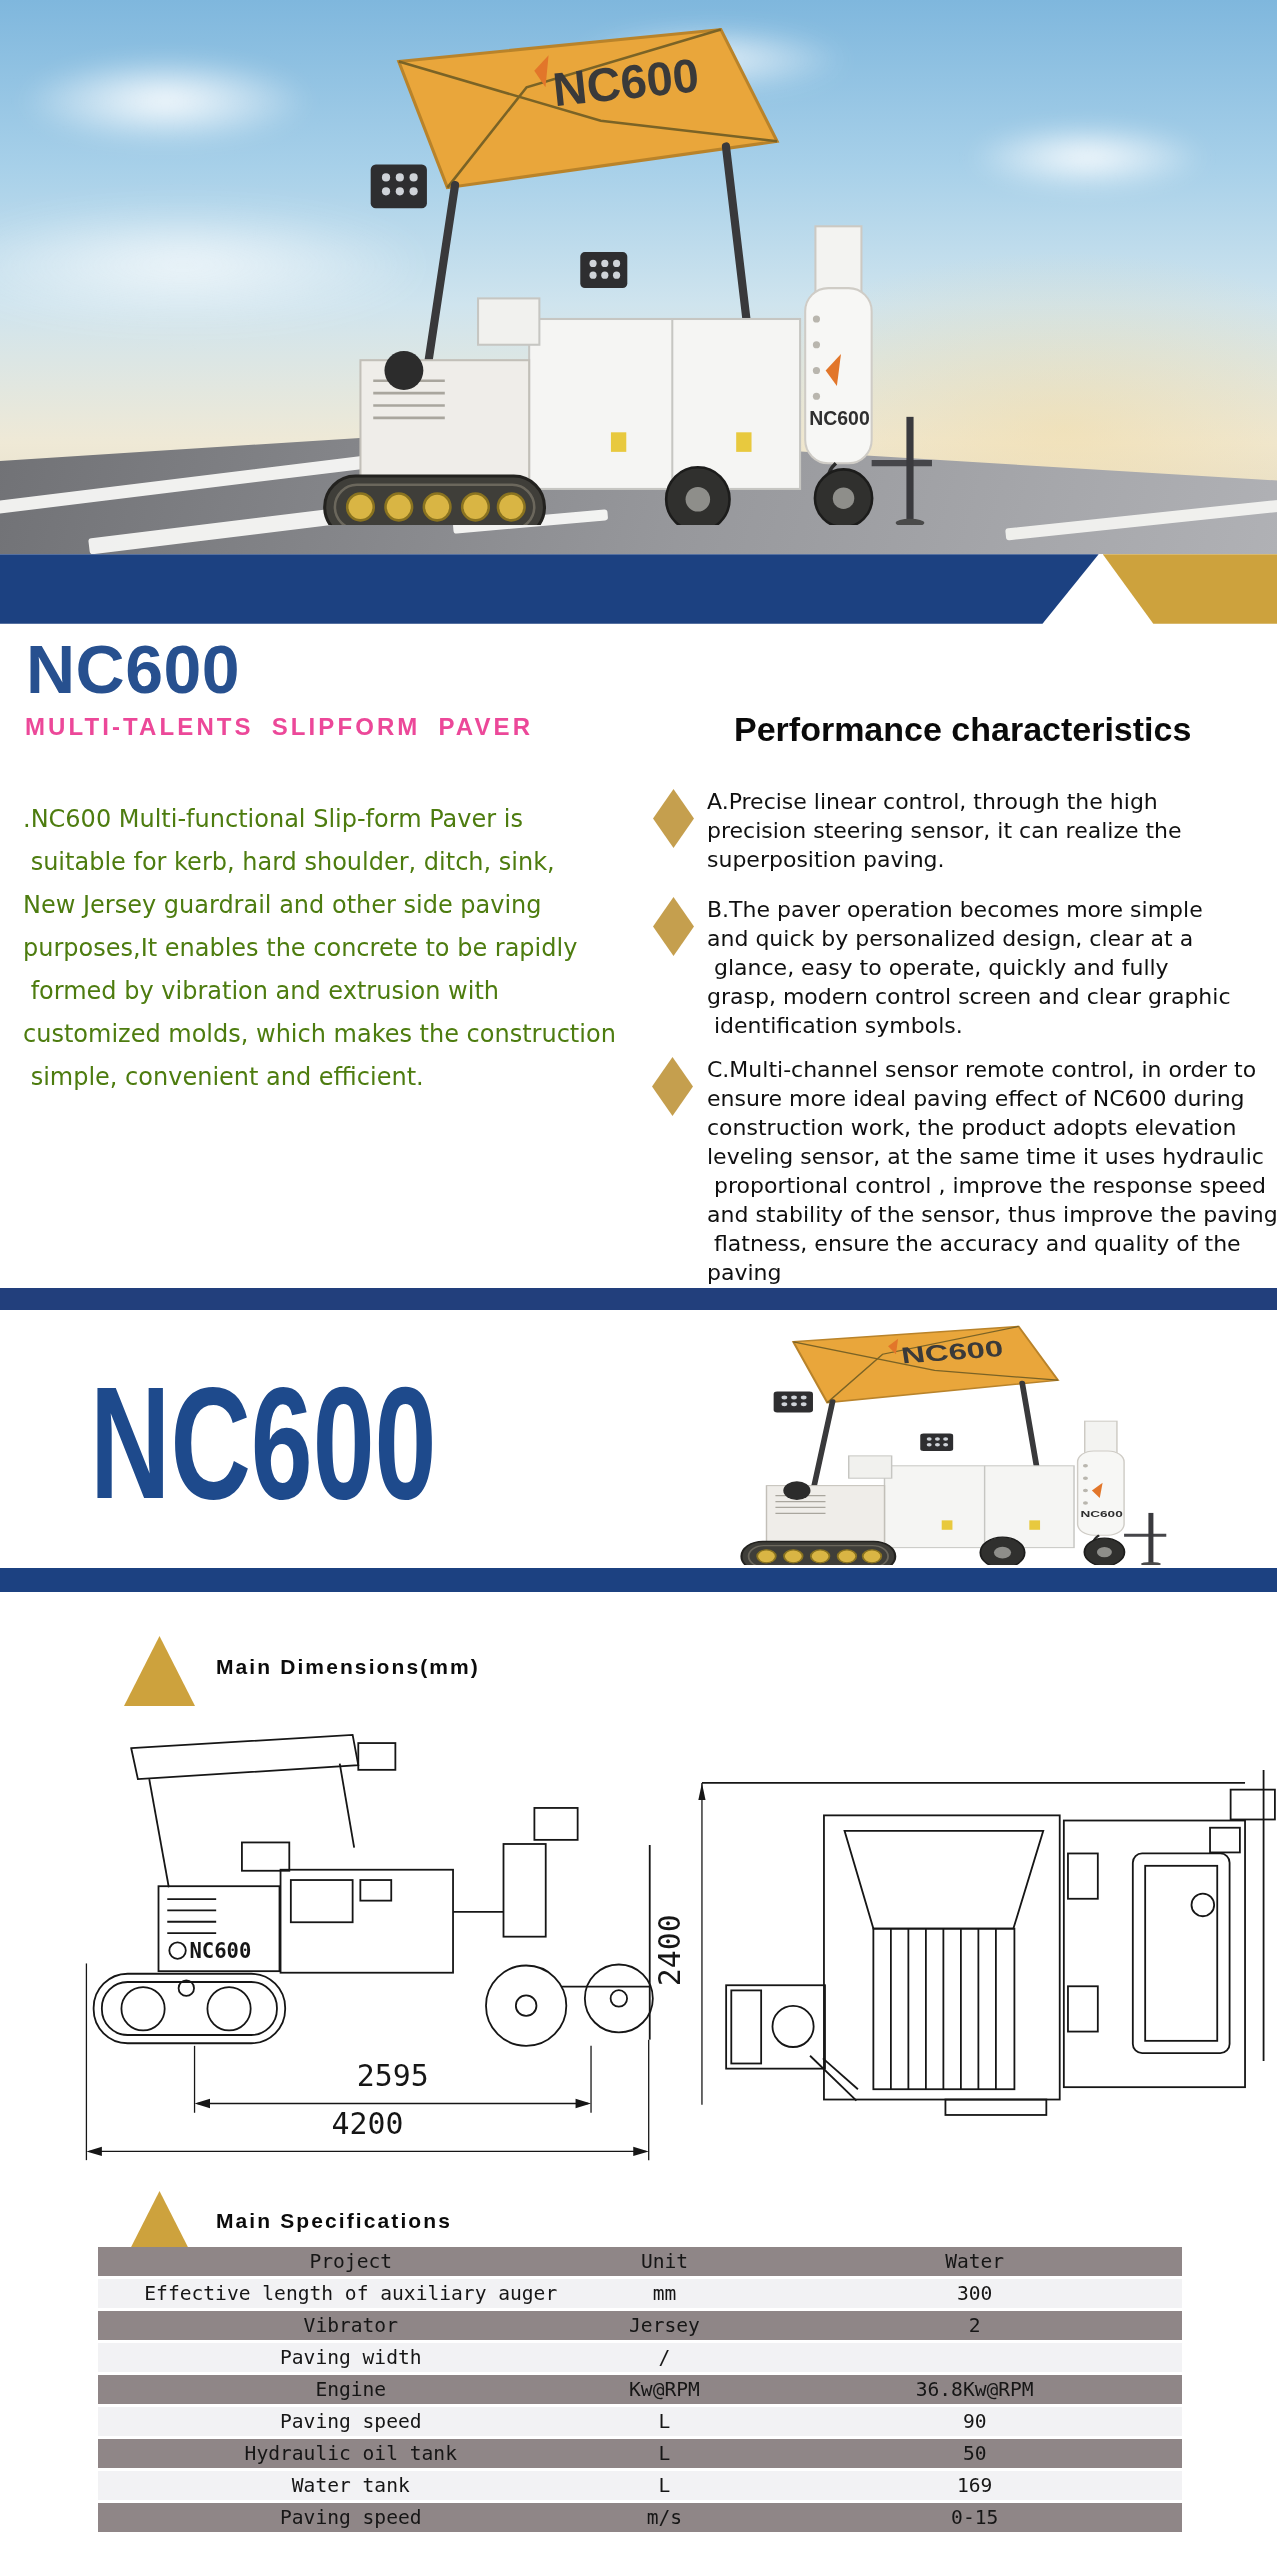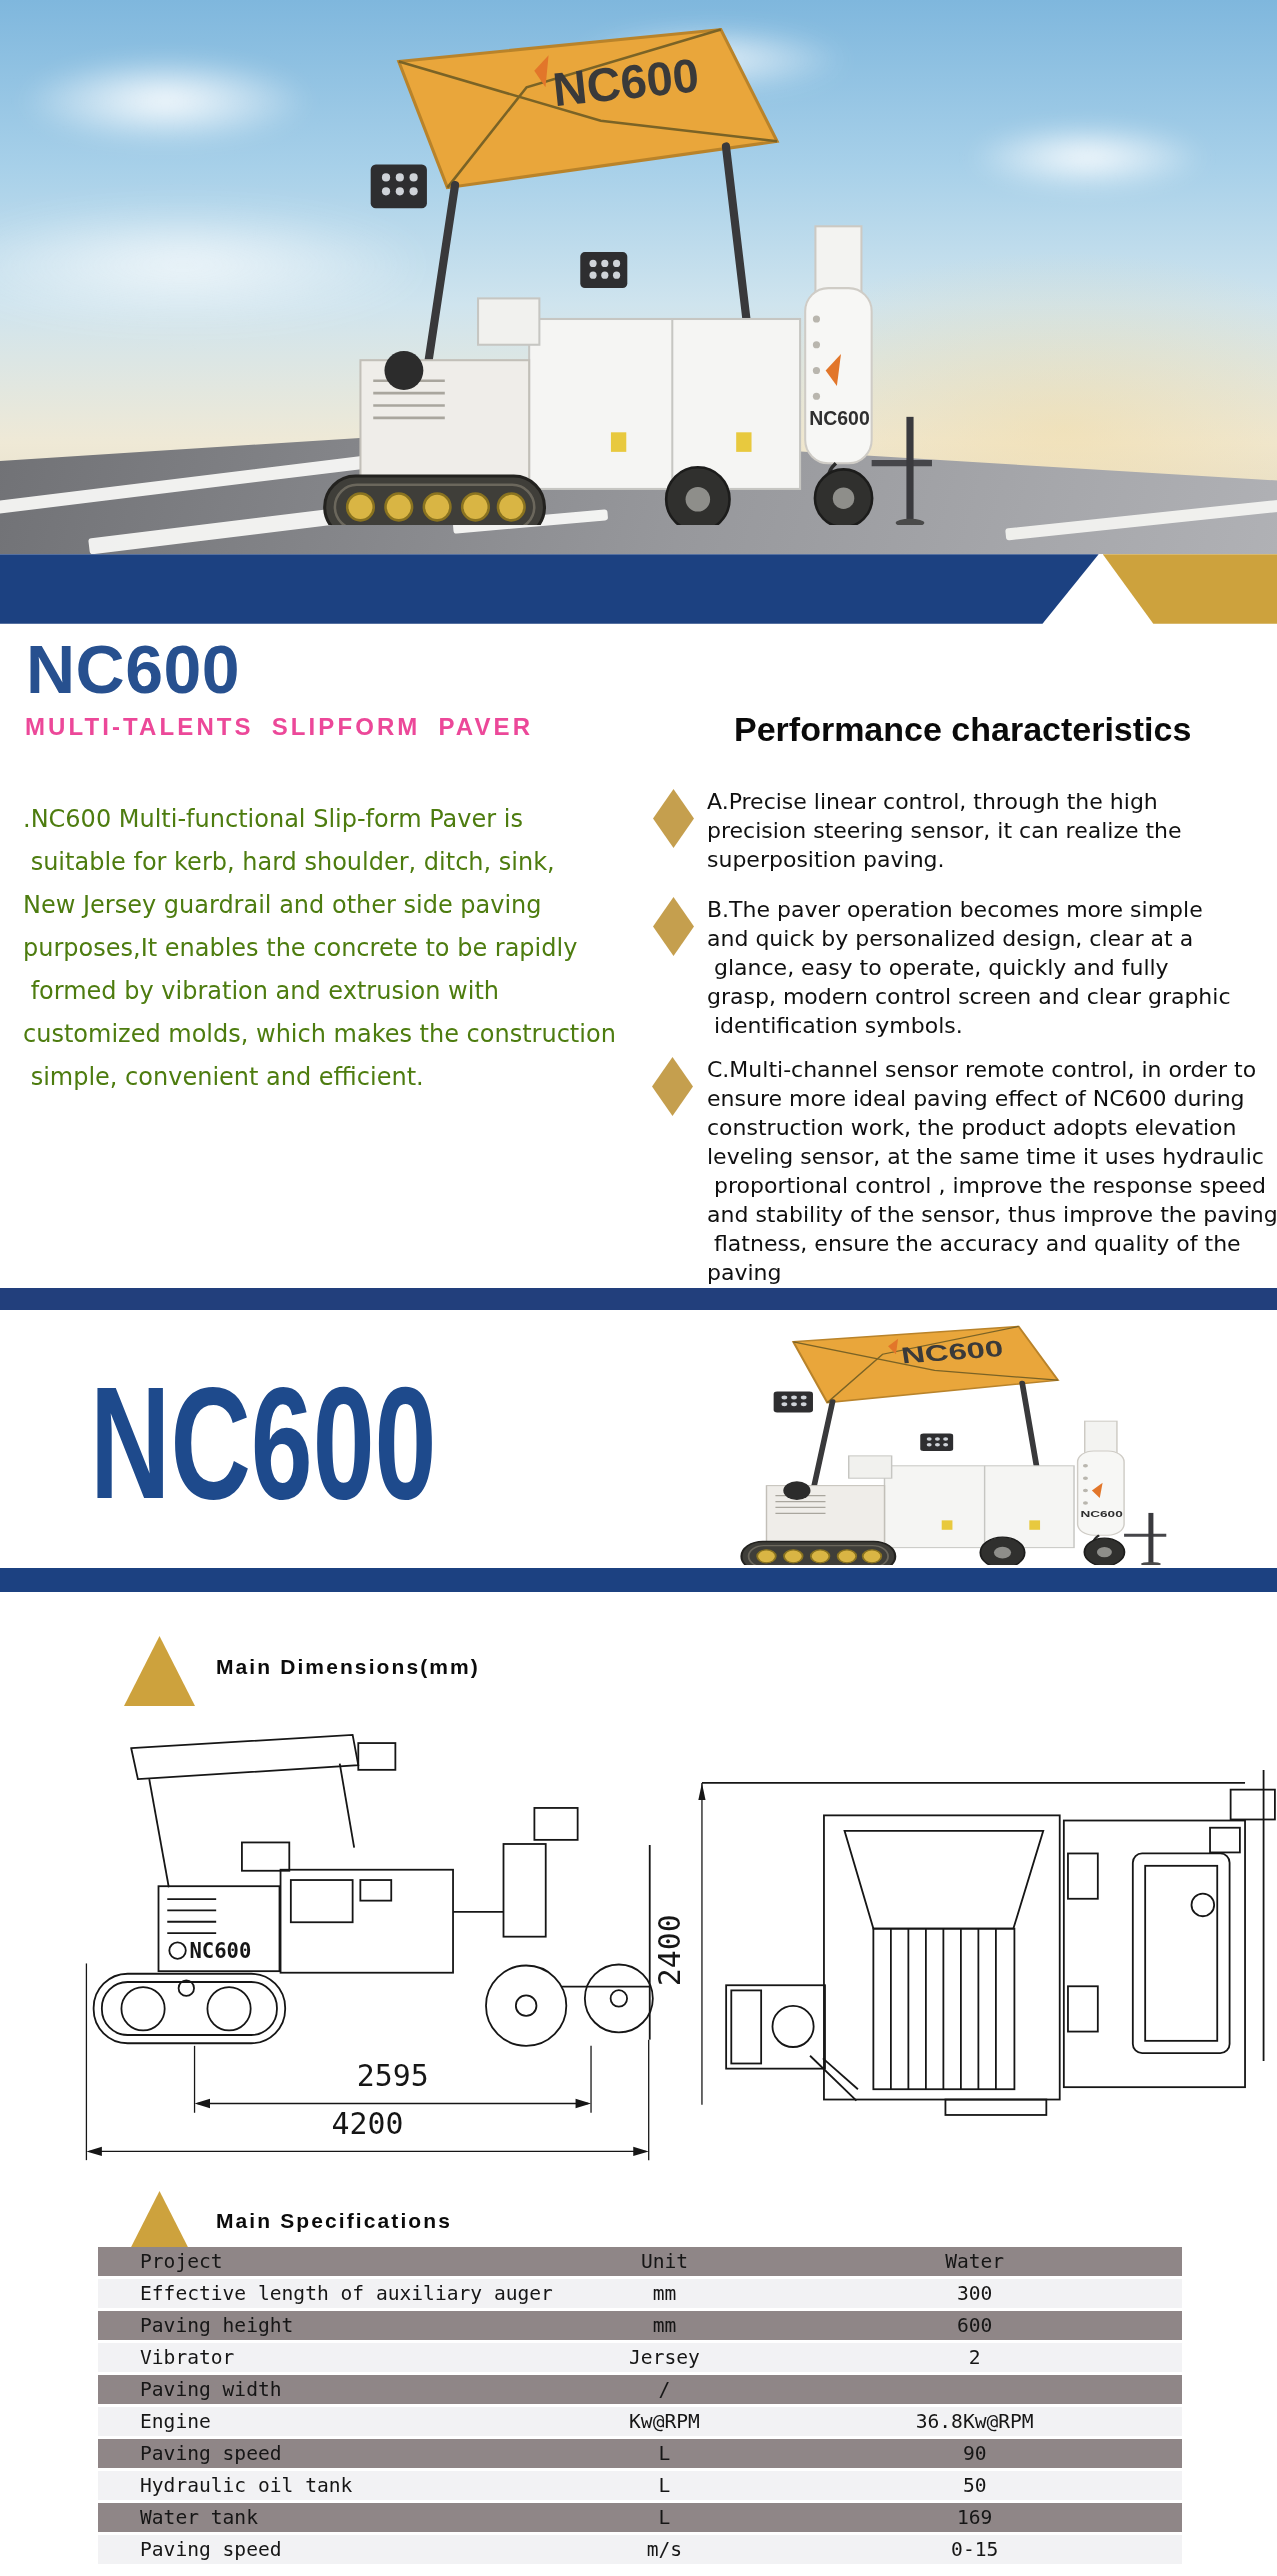--- a/index.html
+++ b/index.html
@@ -66,21 +66,21 @@
   .tech path,.tech rect,.tech circle,.tech polygon.o,.tech polyline,.tech line
     {stroke:#161616;fill:none;stroke-width:3.5px}
   .tech .thin{stroke-width:2.5px}
   .tech .solid{fill:#161616;stroke:none}
   .tech text{fill:#161616;stroke:none;font-family:"DejaVu Sans Mono",monospace}
 
   
   .specs{position:absolute;left:98px;top:2244px;width:1084px;border-collapse:separate;
          border-spacing:0 3.1px;font-family:"DejaVu Sans Mono",monospace;font-size:19.6px;color:#161616}
   .specs th,.specs td{height:29px;padding:0;font-weight:normal;text-align:center;vertical-align:middle}
-  .specs th:first-child,.specs td:first-child{text-align:left;padding-left:42px}
+  .specs th:first-child,.specs td:first-child{text-align:center;padding-left:42px}
   .specs thead tr{background:#8f8687}
   .specs tbody tr:nth-child(odd){background:#f2f2f4}
   .specs tbody tr:nth-child(even){background:#8f8687}
   .colp{width:464px}.colu{width:206px}.colv{width:415px}
 
   .machine-photo{position:absolute;left:294px;top:10.3px;width:639px;height:515px}
   .machine-mid{position:absolute;left:720px;top:1317px;width:447px;height:248px}
 </style>
 </head>
 <body>
@@ -324,25 +324,20 @@
       <th>Water</th>
     </tr>
   </thead>
   <tbody>
       <tr>
         <td>Effective length of auxiliary auger</td>
         <td>mm</td>
         <td>300</td>
       </tr>
       <tr>
-        <td>Paving height</td>
-        <td>mm</td>
-        <td>600</td>
-      </tr>
-      <tr>
         <td>Vibrator</td>
         <td>Jersey</td>
         <td>2</td>
       </tr>
       <tr>
         <td>Paving width</td>
         <td>/</td>
         <td></td>
       </tr>
       <tr>

